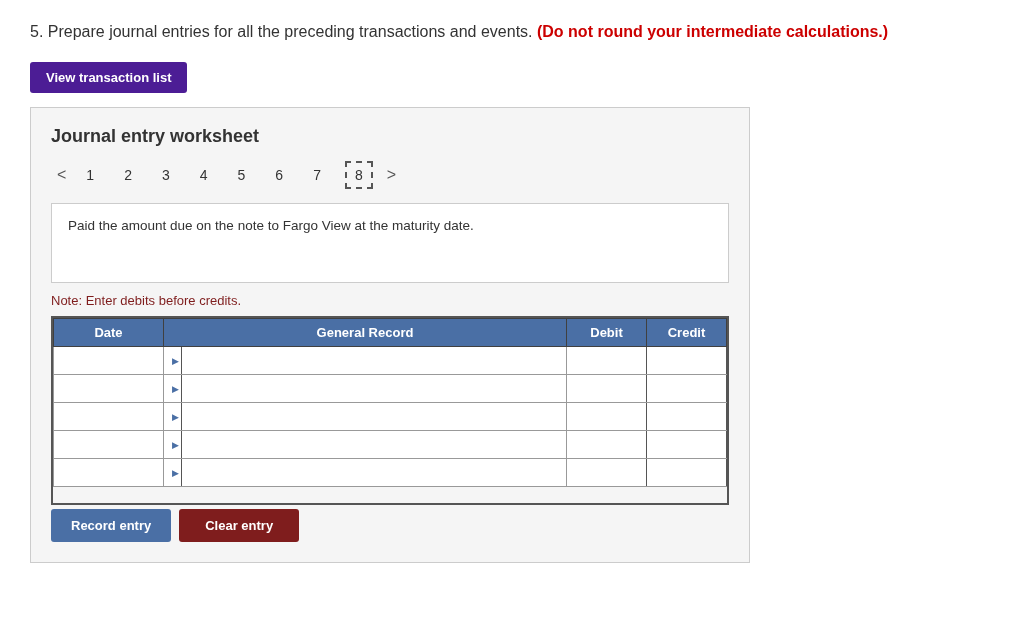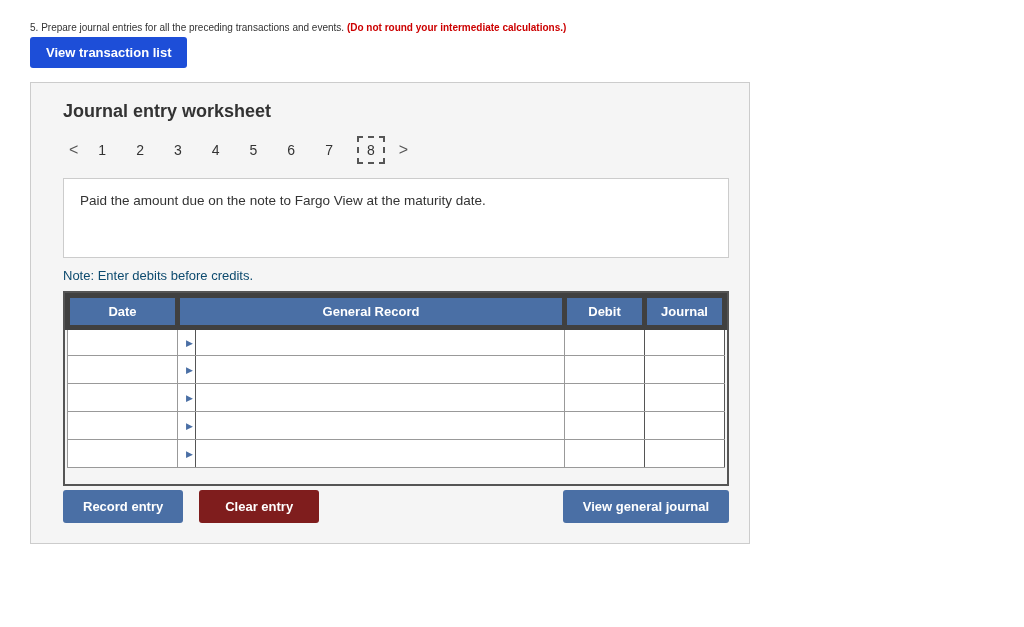--- a/index.html
+++ b/index.html
@@ -4,43 +4,43 @@
   <style>
     * { box-sizing: border-box; margin: 0; padding: 0; }
     body {
       font-family: Arial, sans-serif;
       font-size: 14px;
       background: #fff;
       color: #333;
       padding: 20px 30px;
     }
     .question-header {
-      font-size: 10px;
-      margin-bottom: 2px;
+      font-size: 16px;
+      margin-bottom: 18px;
       line-height: 1.5;
     }
     .question-header .bold-red {
       color: #c00;
       font-weight: bold;
     }
     .view-transaction-btn {
-      background: #1d4ed8;
+      background: #4c1d95;
       color: #fff;
       border: none;
       padding: 8px 16px;
       font-size: 13px;
       font-weight: bold;
       cursor: pointer;
       border-radius: 3px;
       margin-bottom: 14px;
     }
     .worksheet-container {
       border: 1px solid #ccc;
       background: #f5f5f5;
-      padding: 18px 20px 20px 32px;
+      padding: 18px 20px 20px 20px;
       max-width: 720px;
     }
     .worksheet-title {
       font-size: 18px;
       font-weight: bold;
       margin-bottom: 14px;
     }
     .tab-nav {
       display: flex;
       align-items: center;
@@ -75,36 +75,36 @@
     .description-box {
       background: #fff;
       border: 1px solid #ccc;
       padding: 14px 16px 30px 16px;
       margin-bottom: 10px;
       font-size: 13.5px;
       color: #333;
       min-height: 80px;
     }
     .note-text {
-      color: #0c4a6e;
+      color: #7f1d1d;
       font-size: 13px;
       margin-bottom: 8px;
     }
     .journal-table {
       width: 100%;
       border-collapse: collapse;
       margin-bottom: 16px;
     }
     .journal-table th {
       background: #4a6fa5;
       color: #fff;
       font-weight: bold;
       font-size: 13px;
       padding: 6px 8px;
-      border: 5px solid #404040;
+      border: 1px solid #404040;
       text-align: center;
     }
     .journal-table th.date-col { width: 110px; text-align: center; }
     .journal-table th.journal-col { text-align: center; }
     .journal-table th.debit-col { width: 80px; text-align: center; }
     .journal-table th.credit-col { width: 80px; text-align: center; }
     .journal-table td {
       border: 1px solid #999;
       padding: 0;
       height: 28px;
@@ -145,21 +145,21 @@
       border: none;
       outline: none;
       background: transparent;
       font-size: 13px;
       padding: 0 4px;
     }
     .row-first td { border-top: 2px solid #555; }
     .table-footer-buttons {
       display: flex;
       align-items: flex-start;
-      gap: 16px;
+      gap: 8px;
       margin-top: 4px;
     }
     .btn-record {
       background: #4a6fa5;
       color: #fff;
       border: none;
       padding: 9px 20px;
       font-size: 13px;
       font-weight: bold;
       cursor: pointer;
@@ -229,21 +229,21 @@
 
   <p class="note-text">Note: Enter debits before credits.</p>
 
   <div class="table-wrapper">
     <table class="journal-table">
       <thead>
         <tr>
           <th class="date-col">Date</th>
           <th class="journal-col" colspan="2">General Record</th>
           <th class="debit-col">Debit</th>
-          <th class="credit-col">Journal</th>
+          <th class="credit-col">Credit</th>
         </tr>
       </thead>
       <tbody>
         <tr>
           <td class="date-cell"></td>
           <td class="arrow-cell"></td>
           <td class="gj-input-cell">
             <input type="text" class="table-input" style="">
           </td>
           <td class="debit-input-cell">
@@ -305,18 +305,17 @@
             <input type="text" class="table-input" style="">
           </td>
         </tr>
       </tbody>
     </table>
   </div>
 
   <div class="table-footer-buttons">
     <button class="btn-record">Record entry</button>
     <button class="btn-clear">Clear entry</button>
-    <button class="btn-view-journal">View general journal</button>
   </div>
 </div>
 
 
 
 
 </body></html>

